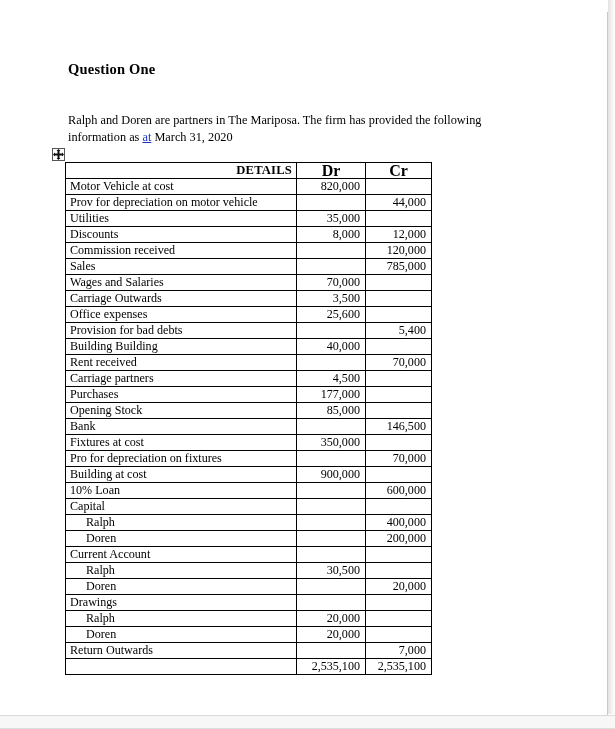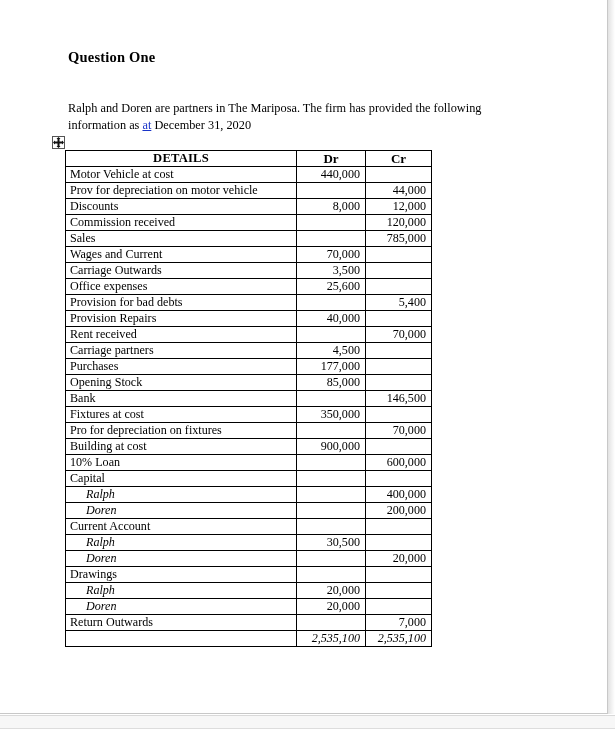--- a/index.html
+++ b/index.html
@@ -14,21 +14,21 @@
     position: relative;
     overflow: hidden;
     font-family: "Liberation Serif", "DejaVu Serif", serif;
     color: #000000;
   }
 
   
   #page {
     position: absolute;
     left: 0;
-    top: 0;
+    top: 12px;
     width: 608px;
     height: 714px;
     background: #ffffff;
     border-right: 1px solid #c8c8c8;
     border-bottom: 1px solid #c8c8c8;
   }
   #page-shadow {
     position: absolute;
     left: 608px;
     top: 0;
@@ -103,46 +103,46 @@
   table.tb th, table.tb td {
     border: 1px solid #000000;
     height: 16px;
     padding: 0 4px;
     line-height: 15px;
     vertical-align: middle;
     white-space: nowrap;
     overflow: hidden;
   }
   table.tb th.h-details {
-    text-align: center;
+    text-align: right;
     font-weight: bold;
     font-size: 12.6px;
     letter-spacing: .2px;
   }
   table.tb th.h-amt {
     text-align: center;
     font-weight: bold;
-    font-size: 13px;
+    font-size: 16px;
   }
   table.tb td.label { text-align: left; }
-  table.tb td.label.indent { padding-left: 20px; font-style: italic; }
+  table.tb td.label.indent { padding-left: 20px; }
   table.tb td.amt   { text-align: right; padding-right: 5px; }
-  table.tb tr.total td.amt { text-align: right; font-style: italic; }
+  table.tb tr.total td.amt { text-align: right; }
 
   
   table.tb td, table.tb th { border-width: 1px; }
 </style>
 </head>
 <body>
 
 <div id="page">
 
   <h1 id="doc-title">Question One</h1>
 
-  <p id="intro"><span>Ralph and Doren are  partners   in  The Mariposa. The  firm has provided the following information   as </span><a class="lnk" href="#">at</a><span>  December 31, 2020</span></p>
+  <p id="intro"><span>Ralph and Doren are  partners   in  The Mariposa. The  firm has provided the following information   as </span><a class="lnk" href="#">at</a><span>  March 31, 2020</span></p>
 
   <div id="table-handle">
     <svg width="11" height="11" viewBox="0 0 11 11" aria-hidden="true">
       <g fill="#111">
         <rect x="4.5" y="1" width="2" height="9"></rect>
         <rect x="1" y="4.5" width="9" height="2"></rect>
         <polygon points="5.5,0 3.5,2 7.5,2"></polygon>
         <polygon points="5.5,11 3.5,9 7.5,9"></polygon>
         <polygon points="0,5.5 2,3.5 2,7.5"></polygon>
         <polygon points="11,5.5 9,3.5 9,7.5"></polygon>
@@ -160,65 +160,70 @@
       <thead>
         <tr>
           <th class="h-details">DETAILS</th>
           <th class="h-amt">Dr</th>
           <th class="h-amt">Cr</th>
         </tr>
       </thead>
       <tbody id="tb-body">
           <tr>
             <td class="label">Motor  Vehicle at cost</td>
-            <td class="amt">440,000</td>
+            <td class="amt">820,000</td>
             <td class="amt"></td>
           </tr>
           <tr>
             <td class="label">Prov  for  depreciation on motor vehicle</td>
             <td class="amt"></td>
             <td class="amt">44,000</td>
+          </tr>
+          <tr>
+            <td class="label">Utilities</td>
+            <td class="amt">35,000</td>
+            <td class="amt"></td>
           </tr>
           <tr>
             <td class="label">Discounts</td>
             <td class="amt">8,000</td>
             <td class="amt">12,000</td>
           </tr>
           <tr>
             <td class="label">Commission received</td>
             <td class="amt"></td>
             <td class="amt">120,000</td>
           </tr>
           <tr>
             <td class="label">Sales</td>
             <td class="amt"></td>
             <td class="amt">785,000</td>
           </tr>
           <tr>
-            <td class="label">Wages  and Current</td>
+            <td class="label">Wages  and Salaries</td>
             <td class="amt">70,000</td>
             <td class="amt"></td>
           </tr>
           <tr>
             <td class="label">Carriage Outwards</td>
             <td class="amt">3,500</td>
             <td class="amt"></td>
           </tr>
           <tr>
             <td class="label">Office expenses</td>
             <td class="amt">25,600</td>
             <td class="amt"></td>
           </tr>
           <tr>
             <td class="label">Provision for   bad  debts</td>
             <td class="amt"></td>
             <td class="amt">5,400</td>
           </tr>
           <tr>
-            <td class="label">Provision Repairs</td>
+            <td class="label">Building Building</td>
             <td class="amt">40,000</td>
             <td class="amt"></td>
           </tr>
           <tr>
             <td class="label">Rent received</td>
             <td class="amt"></td>
             <td class="amt">70,000</td>
           </tr>
           <tr>
             <td class="label">Carriage partners</td>

